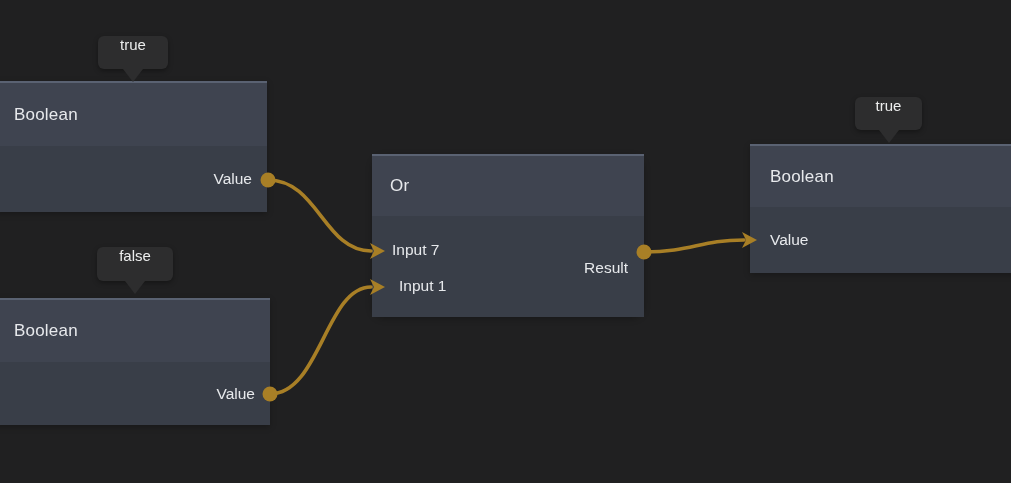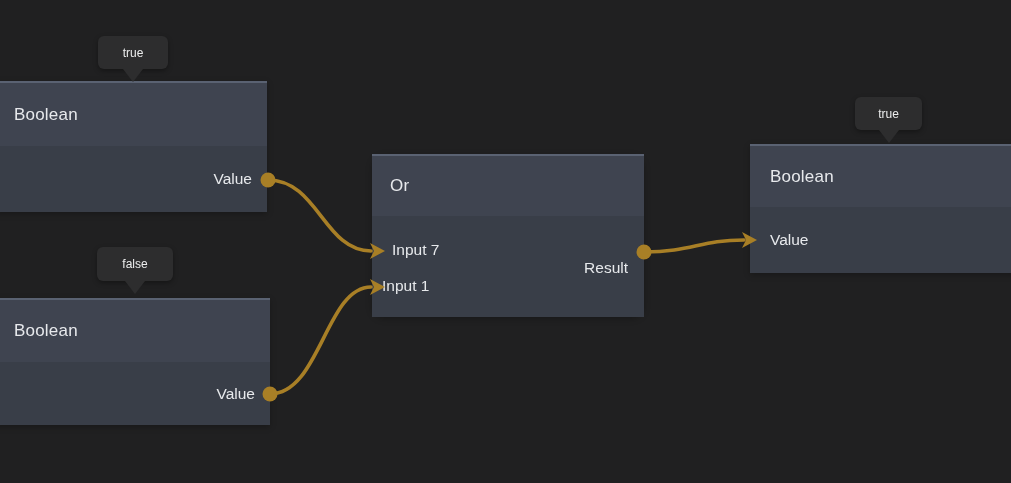--- a/index.html
+++ b/index.html
@@ -39,22 +39,22 @@
   .abs-label{
     position:absolute;
     font-size:15.5px;
     line-height:24px;height:24px;
     white-space:nowrap;
   }
   .tooltip{
     position:absolute;
     background:#2d2d2e;
     border-radius:6px;
-    display:flex;align-items:center;justify-content:center;
-    font-size:12px;
+    display:flex;align-items:flex-start;justify-content:center;
+    font-size:15px;
     color:#eceded;
     z-index:3;
     box-shadow:0 2px 5px rgba(0,0,0,0.35);
   }
   .tooltip-tail{
     position:absolute;
     top:100%;left:50%;
     transform:translateX(-50%);
     width:0;height:0;
     border-left:10px solid transparent;
@@ -93,21 +93,21 @@
       </div>
     </div>
   </div>
 
   <div class="node" style="left:372px;top:154px;width:272px;border-radius:13px;">
     <div class="node-header" style="height:62px;">
       <span>Or</span>
     </div>
     <div class="node-body" style="height:101px;">
       <span class="abs-label" style="left:20px;top:22px;">Input 7</span>
-      <span class="abs-label" style="left:10px;top:58px;">Input 1</span>
+      <span class="abs-label" style="left:27px;top:58px;">Input 1</span>
       <span class="abs-label" style="right:16px;top:24px;margin-top:16px;">Result</span>
     </div>
   </div>
 
   <div class="node" style="left:750px;top:144px;width:265px;">
     <div class="node-header" style="height:63px;padding-left:20px;">
       <span>Boolean</span>
     </div>
     <div class="node-body" style="height:66px;">
       <div class="row-flex in">

